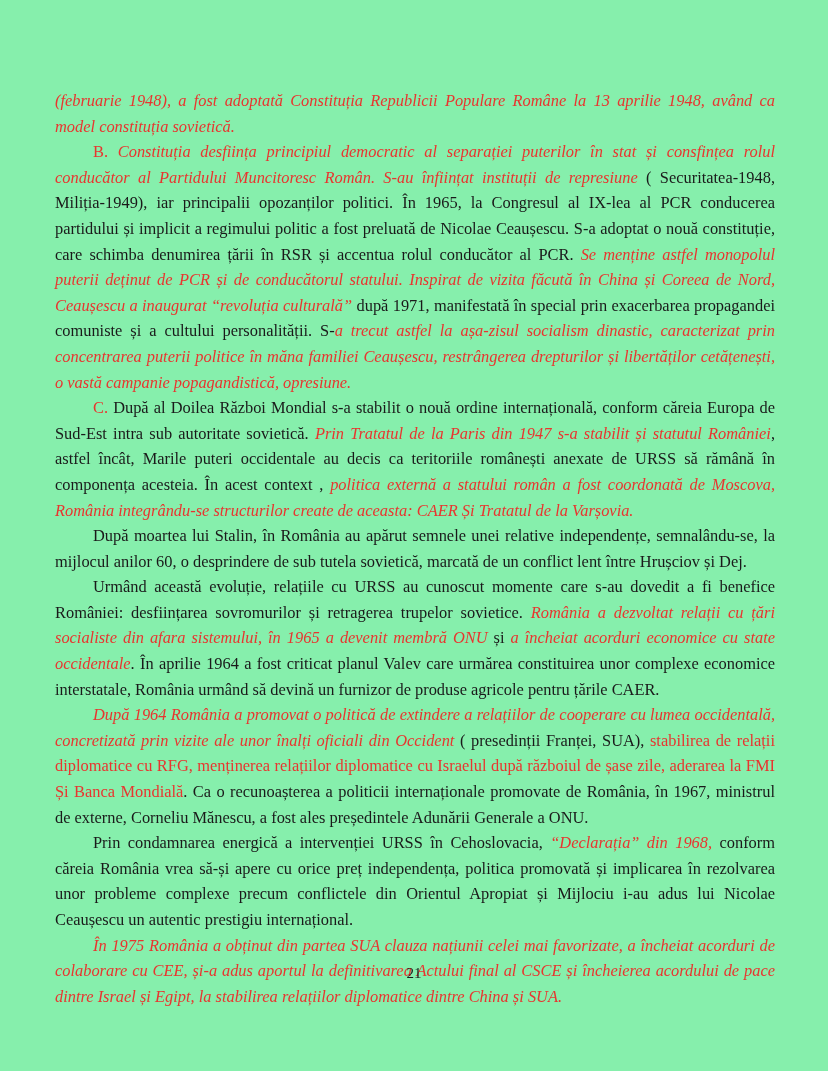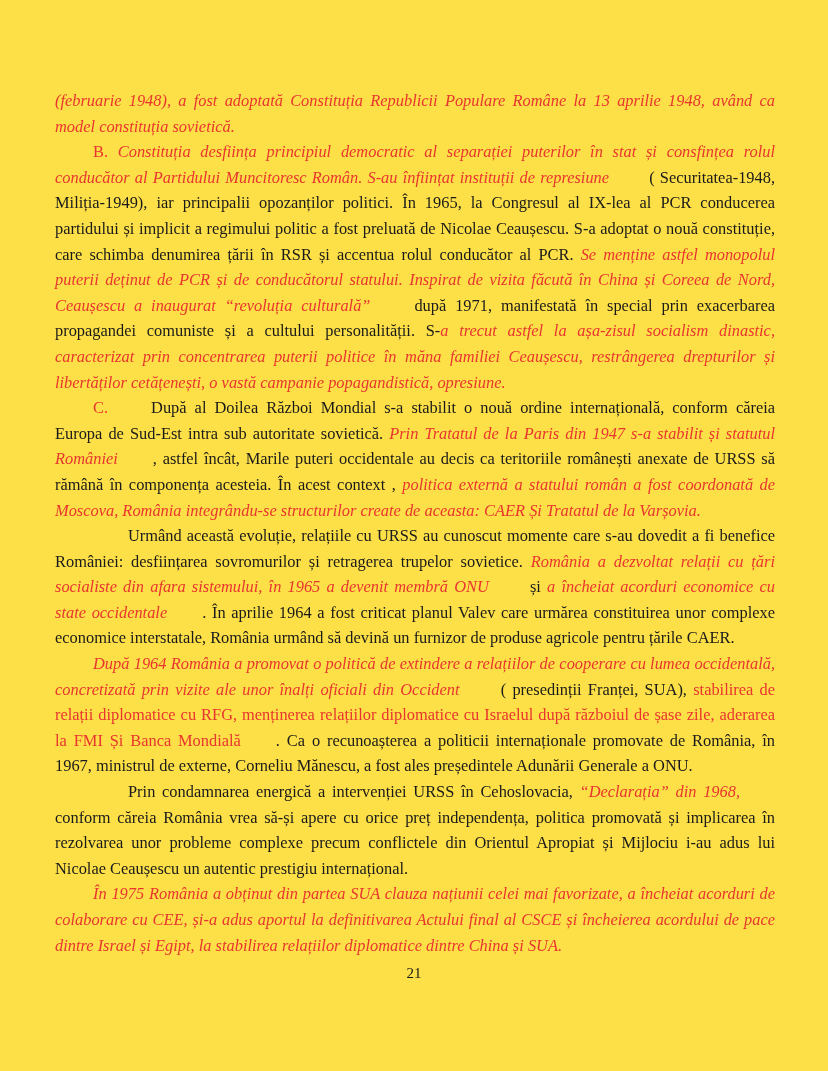--- a/index.html
+++ b/index.html
@@ -4,21 +4,21 @@
 <style>
   html, body {
     margin: 0;
     padding: 0;
     background: #ffffff;
   }
   .page {
     position: relative;
     width: 828px;
     height: 1071px;
-    background: #fde047;
+    background: #86efac;
     box-sizing: border-box;
     overflow: hidden;
     font-family: "Liberation Serif", "DejaVu Serif", serif;
   }
   .body-text {
     position: absolute;
     left: 55px;
     top: 88px;
     width: 720px;
     font-size: 16.4px;
@@ -36,40 +36,40 @@
   }
   .red {
     color: #e8352f;
   }
   .red-i {
     color: #e8352f;
     font-style: italic;
   }
   .blk {
     color: #1a1a1a;
-    margin-left: 35px;
   }
   .pagenum {
     position: absolute;
     left: 0;
     right: 0;
     top: 965px;
     text-align: center;
     font-size: 15px;
     color: #1a1a1a;
     font-family: "Liberation Serif", "DejaVu Serif", serif;
   }
 </style>
 </head>
 <body>
 
 <div class="page">
   <div class="body-text" id="body-text">
       <p class="para"><span class="red-i">(februarie 1948), a fost adoptată Constituția Republicii Populare Române la 13 aprilie 1948, având ca model constituția sovietică.</span></p>
       <p class="para indent"><span class="red">B.</span><span class="red-i"> Constituția desființa principiul democratic al separației puterilor în stat și consfințea rolul conducător al Partidului Muncitoresc Român. S-au înființat instituții de represiune</span><span class="blk"> ( Securitatea-1948, Miliția-1949), iar principalii opozanților politici. În 1965, la Congresul al IX-lea al PCR conducerea partidului și implicit a regimului politic a fost preluată de Nicolae Ceaușescu. S-a adoptat o nouă constituție, care schimba denumirea țării în RSR și accentua rolul conducător al PCR. </span><span class="red-i">Se menține astfel monopolul puterii deținut de PCR și de conducătorul statului. Inspirat de vizita făcută în China și Coreea de Nord, Ceaușescu a inaugurat “revoluția culturală”</span><span class="blk"> după 1971, manifestată în special prin exacerbarea propagandei comuniste și a cultului personalității. S-</span><span class="red-i">a trecut astfel la așa-zisul socialism dinastic, caracterizat prin concentrarea puterii politice în măna familiei Ceaușescu, restrângerea drepturilor și libertăților cetățenești, o vastă campanie popagandistică, opresiune.</span></p>
       <p class="para indent"><span class="red">C.</span><span class="blk"> După al Doilea Război Mondial s-a stabilit o nouă ordine internațională, conform căreia Europa de Sud-Est intra sub autoritate sovietică. </span><span class="red-i">Prin Tratatul de la Paris din 1947 s-a stabilit și statutul României</span><span class="blk">, astfel încât, Marile puteri occidentale au decis ca teritoriile românești anexate de URSS să rămână în componența acesteia. În acest context , </span><span class="red-i">politica externă a statului român a fost coordonată de Moscova, România integrându-se structurilor create de aceasta: CAER Și Tratatul de la Varșovia.</span></p>
+      <p class="para indent"><span class="blk">După moartea lui Stalin, în România au apărut semnele unei relative independențe, semnalându-se, la mijlocul anilor 60, o desprindere de sub tutela sovietică, marcată de un conflict lent între Hrușciov și Dej.</span></p>
       <p class="para indent"><span class="blk">Urmând această evoluție, relațiile cu URSS au cunoscut momente care s-au dovedit a fi benefice României: desființarea sovromurilor și retragerea trupelor sovietice. </span><span class="red-i">România a dezvoltat relații cu țări socialiste din afara sistemului, în 1965 a devenit membră ONU</span><span class="blk"> și </span><span class="red-i">a încheiat acorduri economice cu state occidentale</span><span class="blk">. În aprilie 1964 a fost criticat planul Valev care urmărea constituirea unor complexe economice interstatale, România urmând să devină un furnizor de produse agricole pentru țările CAER.</span></p>
       <p class="para indent"><span class="red-i">După 1964 România a promovat o politică de extindere a relațiilor de cooperare cu lumea occidentală, concretizată prin vizite ale unor înalți oficiali din Occident</span><span class="blk"> ( presedinții Franței, SUA), </span><span class="red">stabilirea de relații diplomatice cu RFG, menținerea relațiilor diplomatice cu Israelul după războiul de șase zile, aderarea la FMI Și Banca Mondială</span><span class="blk">. Ca o recunoașterea a politicii internaționale promovate de România, în 1967, ministrul de externe, Corneliu Mănescu, a fost ales președintele Adunării Generale a ONU.</span></p>
       <p class="para indent"><span class="blk">Prin condamnarea energică a intervenției URSS în Cehoslovacia, </span><span class="red-i">“Declarația” din 1968,</span><span class="blk"> conform căreia România vrea să-și apere cu orice preț independența, politica promovată și implicarea în rezolvarea unor probleme complexe precum conflictele din Orientul Apropiat și Mijlociu i-au adus lui Nicolae Ceaușescu un autentic prestigiu internațional.</span></p>
       <p class="para indent"><span class="red-i"> În 1975 România a obținut din partea SUA clauza națiunii celei mai favorizate, a încheiat acorduri de colaborare cu CEE, și-a adus aportul la definitivarea Actului final al CSCE și încheierea acordului de pace dintre Israel și Egipt, la stabilirea relațiilor diplomatice dintre China și SUA.</span></p>
     </div>
   <div class="pagenum">21</div>
 </div>
 
 </body></html>

